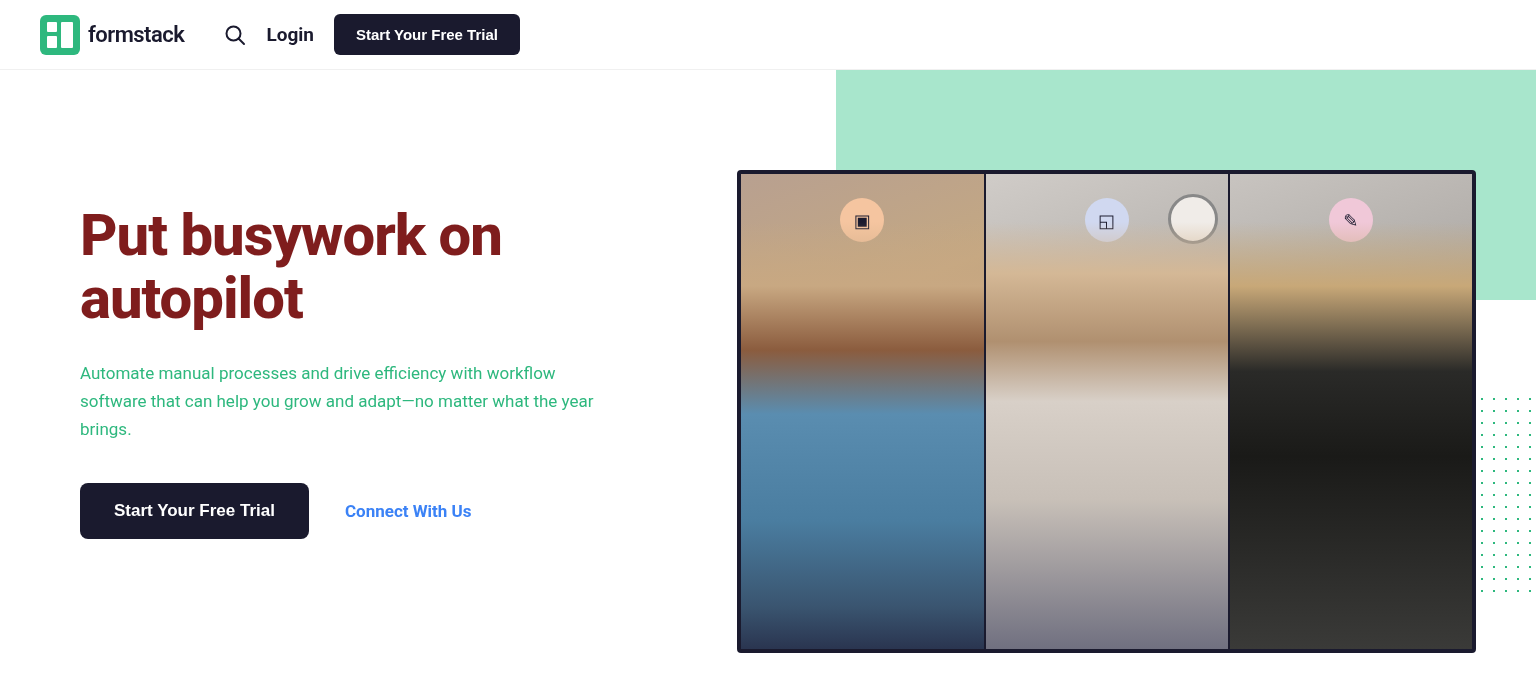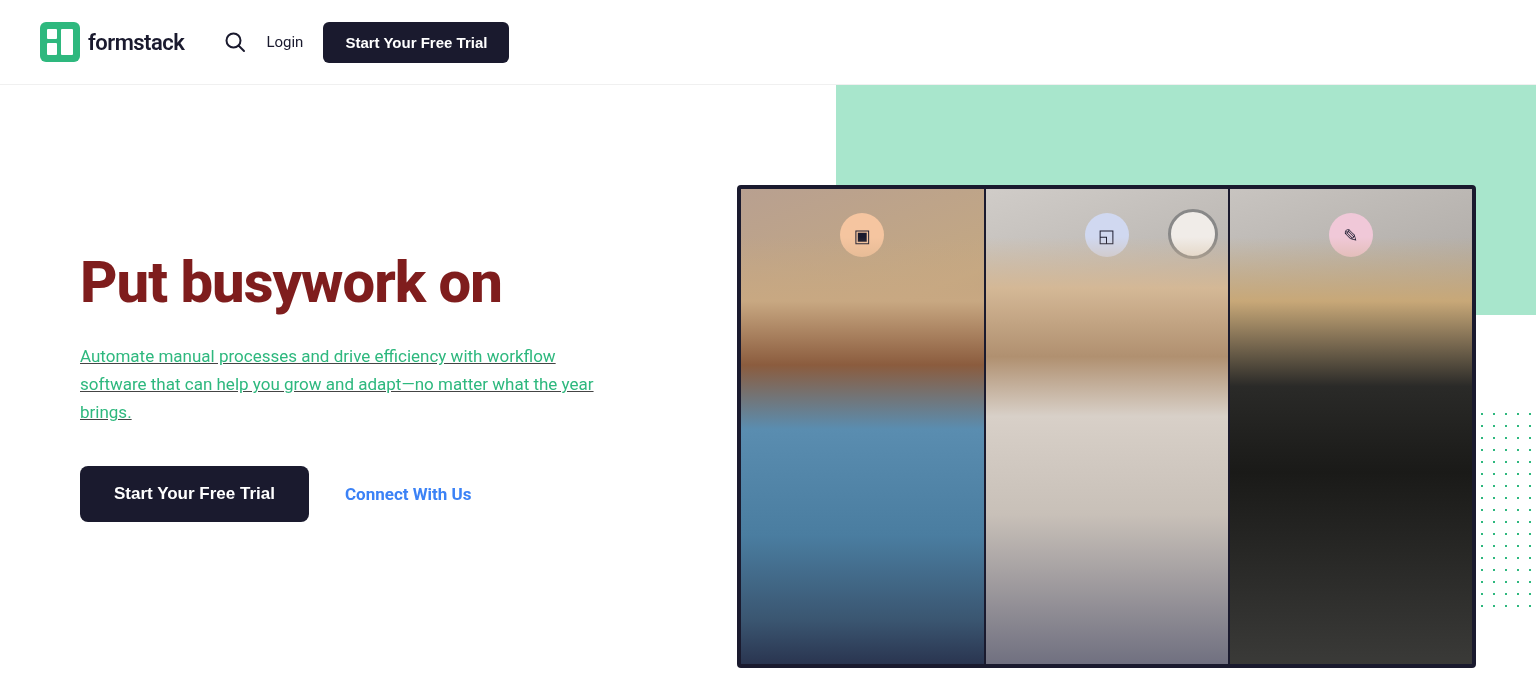--- a/index.html
+++ b/index.html
@@ -3,21 +3,21 @@
   <meta charset="utf-8">
   <style>
     * { margin: 0; padding: 0; box-sizing: border-box; }
     body { font-family: -apple-system, BlinkMacSystemFont, 'Segoe UI', Roboto, sans-serif; background: #fff; overflow-x: hidden; }
 
     
     .navbar {
       display: flex;
       align-items: center;
       padding: 0 40px;
-      height: 85px;
+      height: 70px;
       background: #fff;
       border-bottom: 1px solid #f0f0f0;
       position: relative;
       z-index: 10;
     }
     .logo-area {
       display: flex;
       align-items: center;
       gap: 8px;
       margin-right: 40px;
@@ -54,22 +54,22 @@
     .search-icon-btn {
       background: none;
       border: none;
       cursor: pointer;
       color: #1a1a2e;
       font-size: 20px;
       display: flex;
       align-items: center;
     }
     .login-link {
-      font-size: 15px;
-      font-weight: 400;
+      font-size: 19px;
+      font-weight: 700;
       color: #1a1a2e;
       cursor: pointer;
       text-decoration: none;
     }
     .cta-btn-nav {
       background: #1a1a2e;
       color: #fff;
       border: none;
       border-radius: 6px;
       padding: 12px 22px;
@@ -100,21 +100,20 @@
       line-height: 1.1;
       margin-bottom: 28px;
       letter-spacing: -1px;
     }
     .hero-subtitle {
       font-size: 17px;
       color: #444;
       line-height: 1.65;
       max-width: 520px;
       margin-bottom: 40px;
-      text-decoration: underline;
     }
     .hero-subtitle span {
       color: #2eb87e;
     }
     .hero-actions {
       display: flex;
       align-items: center;
       gap: 36px;
     }
     .cta-btn-hero {
@@ -297,20 +296,21 @@
     </button>
     <a class="login-link" href="#">Login</a>
     <button class="cta-btn-nav">Start Your Free Trial</button>
   </div>
 </nav>
 
 <section class="hero">
   <div class="hero-left">
     <h1 class="hero-title">
       <span>Put busywork on</span><br>
+      <span>autopilot</span>
     </h1>
     <p class="hero-subtitle">
       <span>Automate manual processes and drive efficiency with workflow software that can help you grow and adapt—no matter what the year brings.</span>
     </p>
     <div class="hero-actions">
       <button class="cta-btn-hero">Start Your Free Trial</button>
       <a class="connect-link" href="#">Connect With Us</a>
     </div>
   </div>
 

